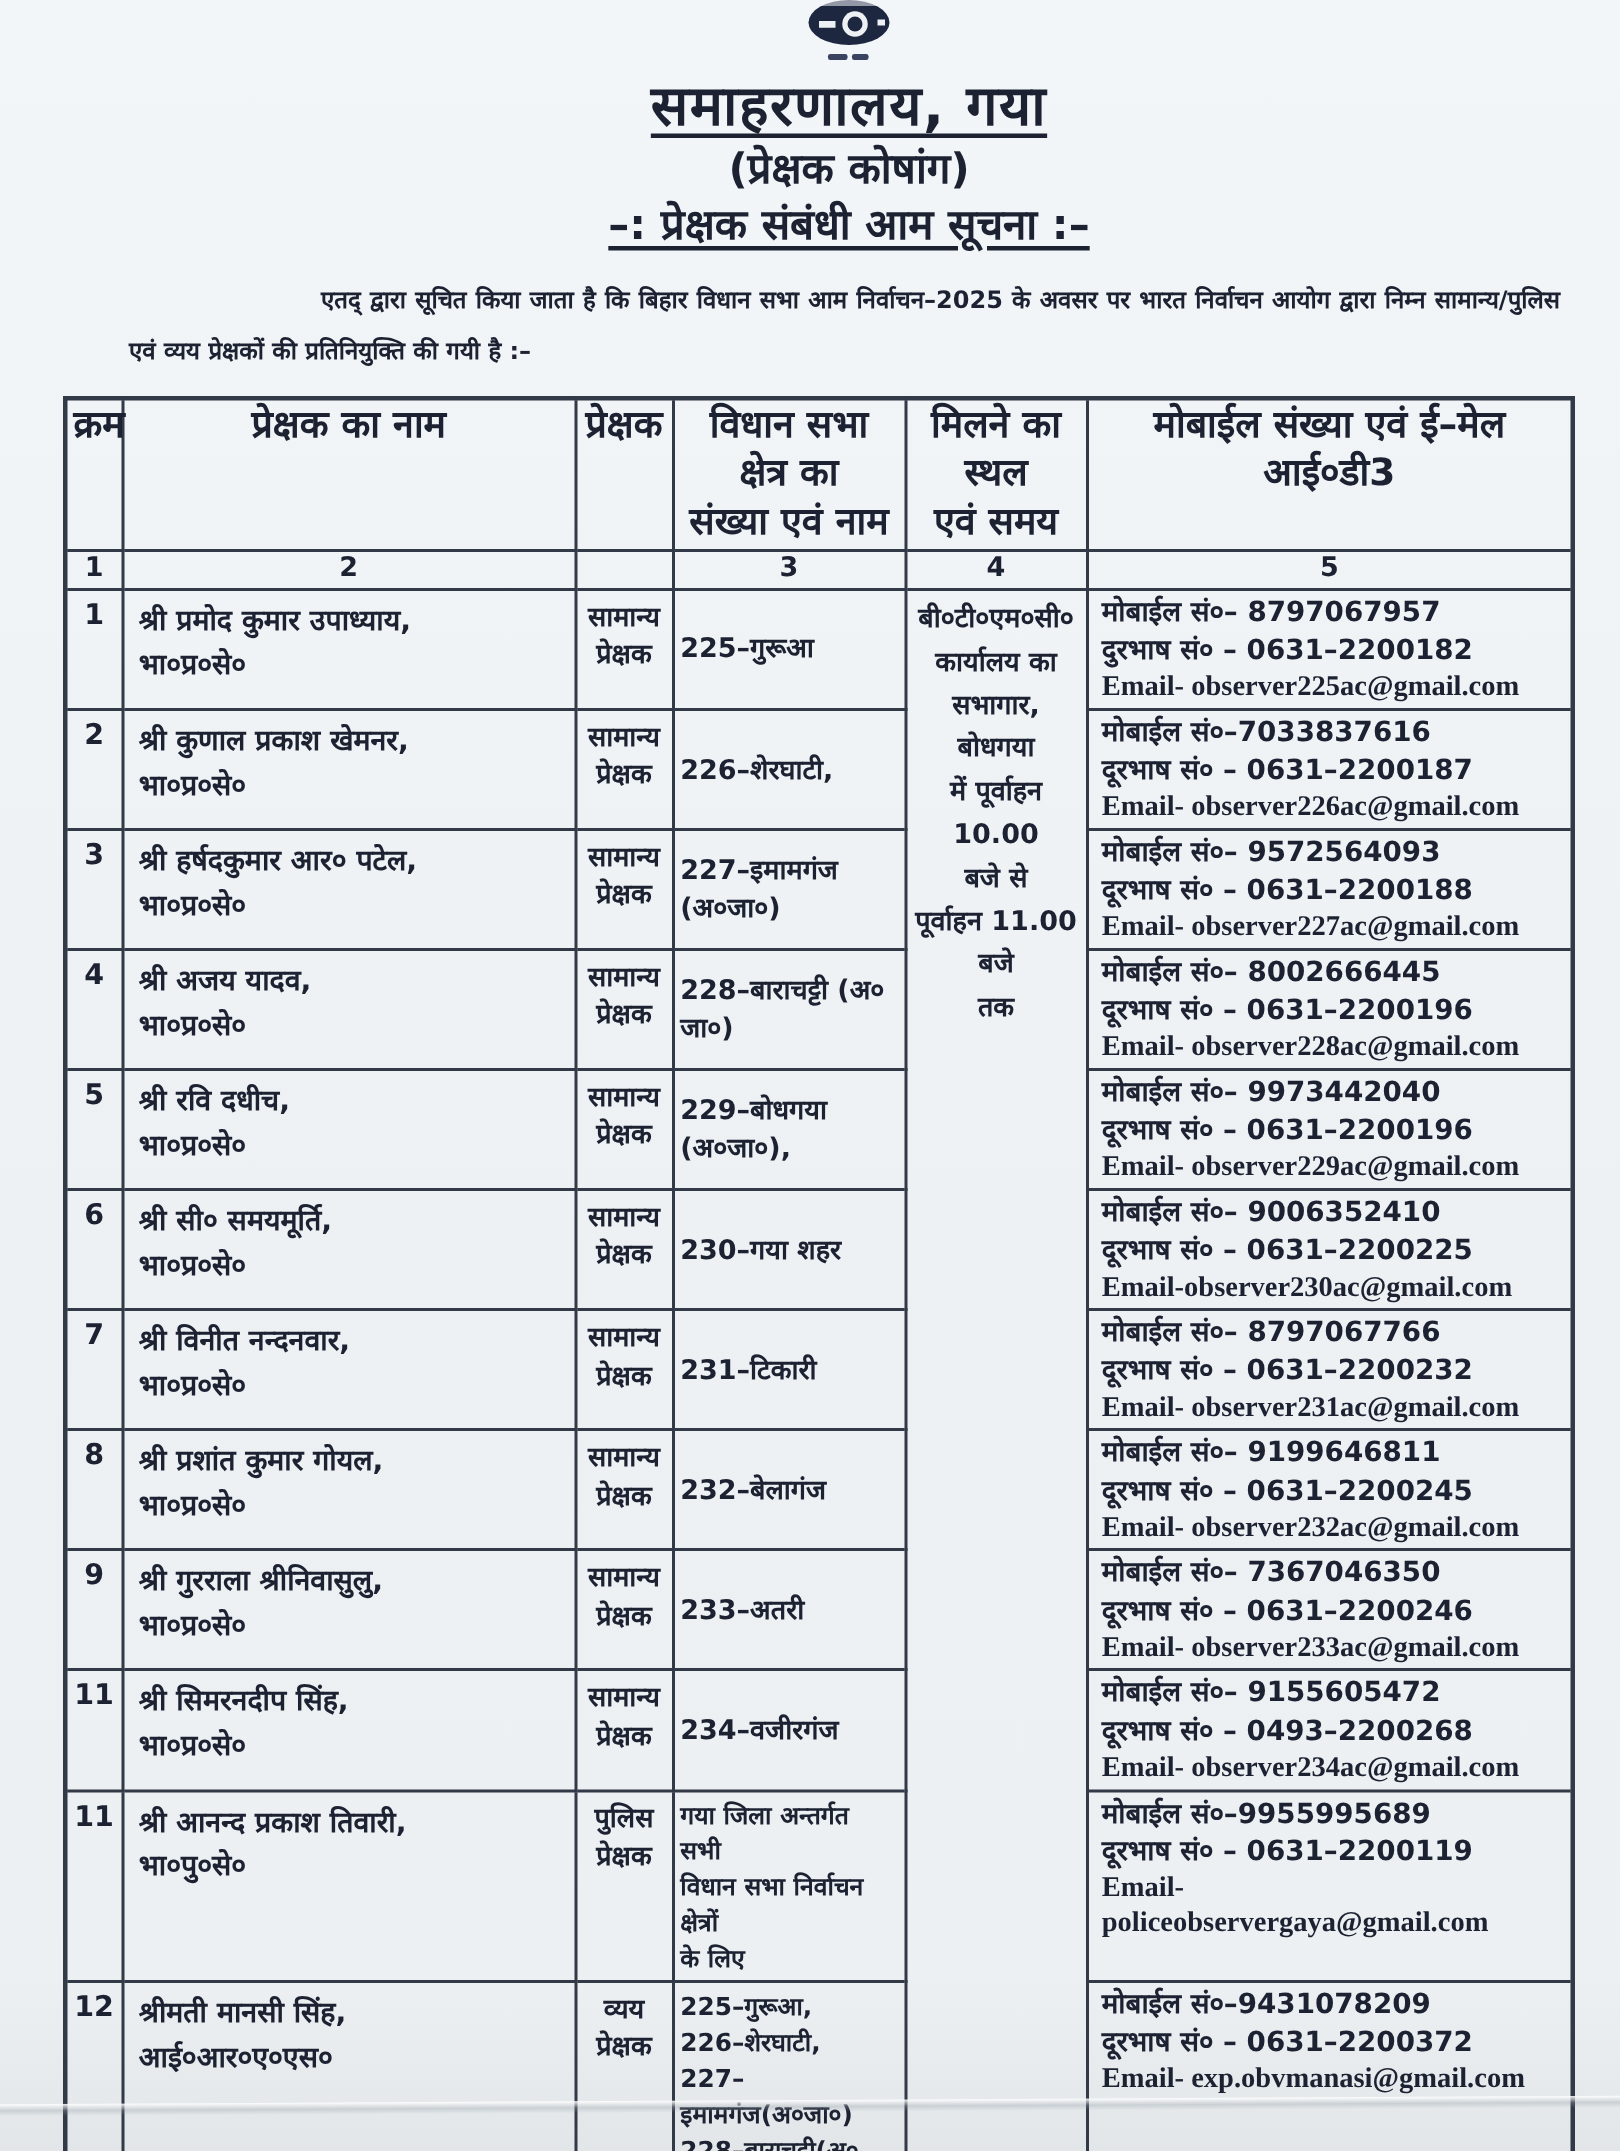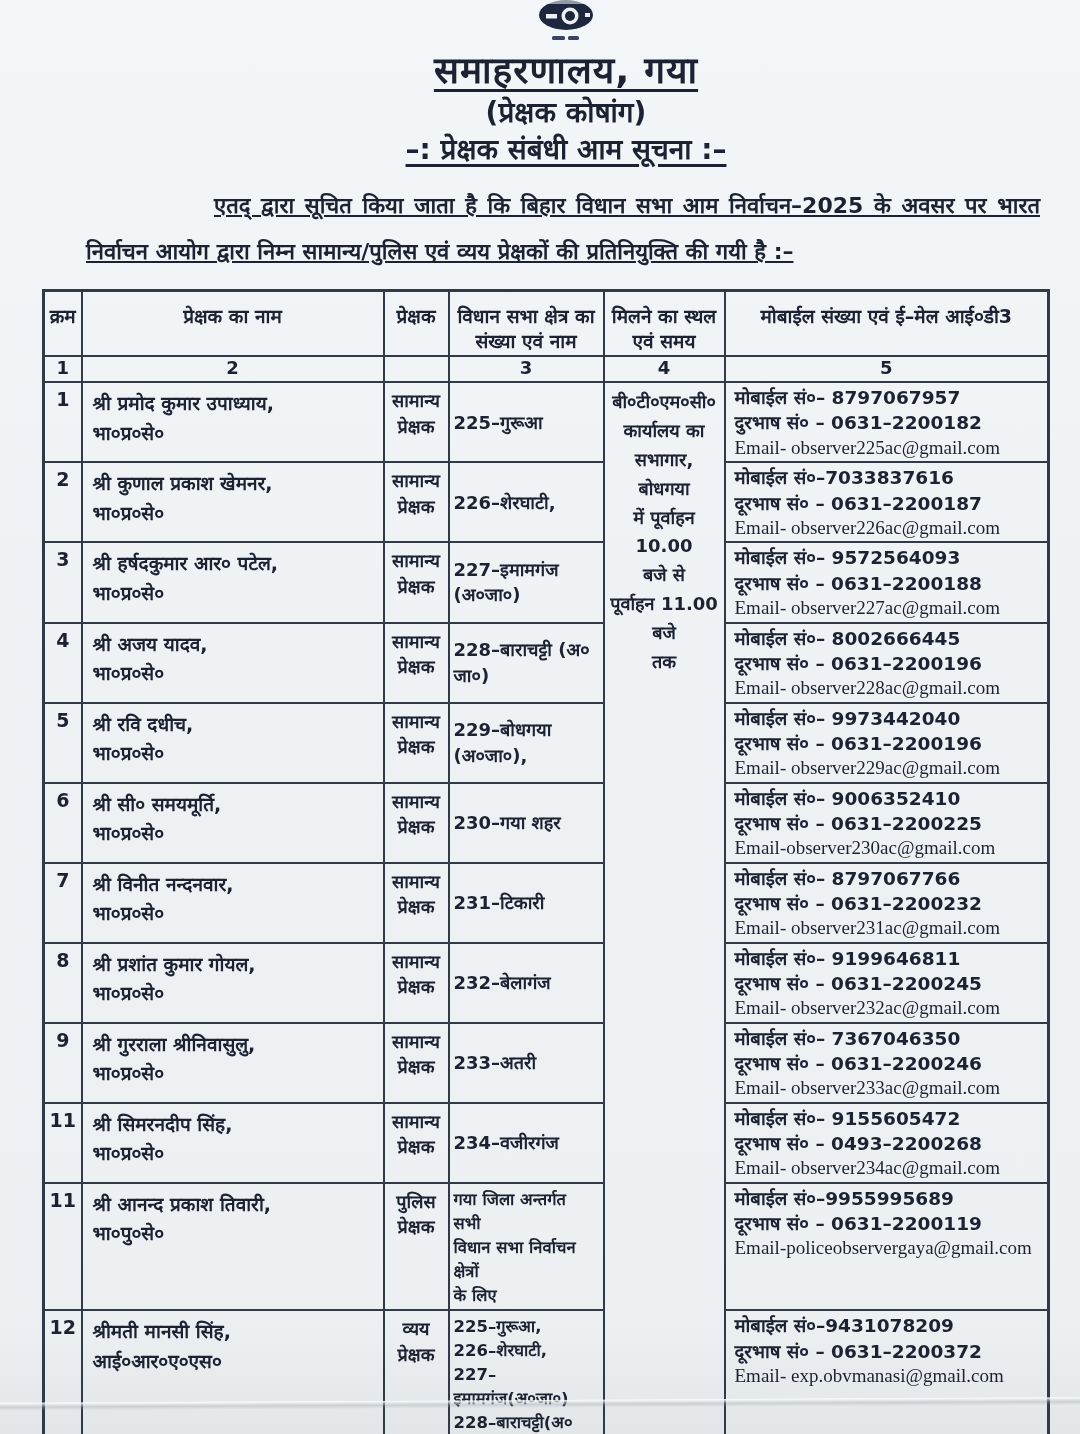--- a/index.html
+++ b/index.html
@@ -27,50 +27,50 @@
     text-decoration:underline;text-decoration-thickness:3px;text-underline-offset:6px;
     line-height:1.15;margin-top:2px;
   }
   .doc-subtitle{font-size:28px;font-weight:700;line-height:1.2;margin-top:3px;}
   .doc-notice{
     font-size:28px;font-weight:700;line-height:1.2;margin-top:4px;
     text-decoration:underline;text-decoration-thickness:2.5px;text-underline-offset:5px;
   }
   .intro{
     margin:16px 40px 0 86px;text-indent:128px;
-    font-size:22px;font-weight:700;line-height:2.12;text-align:justify;text-decoration:underline;
+    font-size:16px;font-weight:700;line-height:2.12;text-align:justify;
   }
   
   table.obs{
     margin:13px 0 0 42px;width:1005px;table-layout:fixed;
     border-collapse:collapse;border:3px solid #323947;
   }
   .obs th,.obs td{border:2px solid #323947;padding:2px 4px;vertical-align:top;}
-  .obs thead th{font-size:19px;font-weight:700;line-height:1.3;white-space:pre-line;padding-top:12px;}
+  .obs thead th{font-size:25px;font-weight:700;line-height:1.3;white-space:pre-line;padding-top:0;}
   .obs thead tr.hdr{height:52px;}
   .obs thead tr.nums{height:26px;}
   .obs thead tr.nums th{font-size:18px;padding:1px;line-height:1.1;}
   .obs tbody tr{height:70px;}
   .obs tbody tr:nth-child(12){height:106px;}
   .obs tbody tr:nth-child(13){height:86px;}
   td.cell-serial{text-align:center;font-size:19px;font-weight:700;padding-top:5px;}
   td.cell-observer-name{padding:6px 6px 2px 10px;}
   .observer-name,.observer-cadre{font-size:19px;font-weight:700;line-height:1.55;}
   td.cell-observer-type{text-align:center;font-size:18px;font-weight:700;line-height:1.4;padding-top:5px;margin-left:34px;}
   td.cell-constituency{text-align:left;vertical-align:middle;font-size:18px;font-weight:700;line-height:1.4;white-space:pre-line;}
   .obs tbody tr:nth-child(11) td.cell-constituency,
   .obs tbody tr:nth-child(12) td.cell-constituency,
   .obs tbody tr:nth-child(13) td.cell-constituency{font-size:16.5px;line-height:1.45;vertical-align:top;padding-top:4px;}
   td.cell-meeting{
     text-align:center;vertical-align:top;font-size:18px;font-weight:700;
     line-height:1.6;white-space:pre-line;padding-top:5px;
   }
   td.cell-contact{padding:3px 4px 2px 9px;}
   .contact-mobile,.contact-phone{font-size:18.5px;font-weight:700;line-height:1.25;margin-bottom:2px;}
-  .contact-email{font-family:"Liberation Serif",serif;font-weight:400;font-size:19px;line-height:1.2;}
+  .contact-email{font-family:"Liberation Serif",serif;font-weight:700;font-size:19px;line-height:1.2;}
 </style>
 </head>
 <body>
 
 <div class="paper">
 
   <div class="head-block">
     <div class="logo">
       <svg width="90" height="48" viewBox="0 0 90 48">
         <ellipse cx="45" cy="15" rx="27" ry="15" fill="#1d2740"></ellipse>

